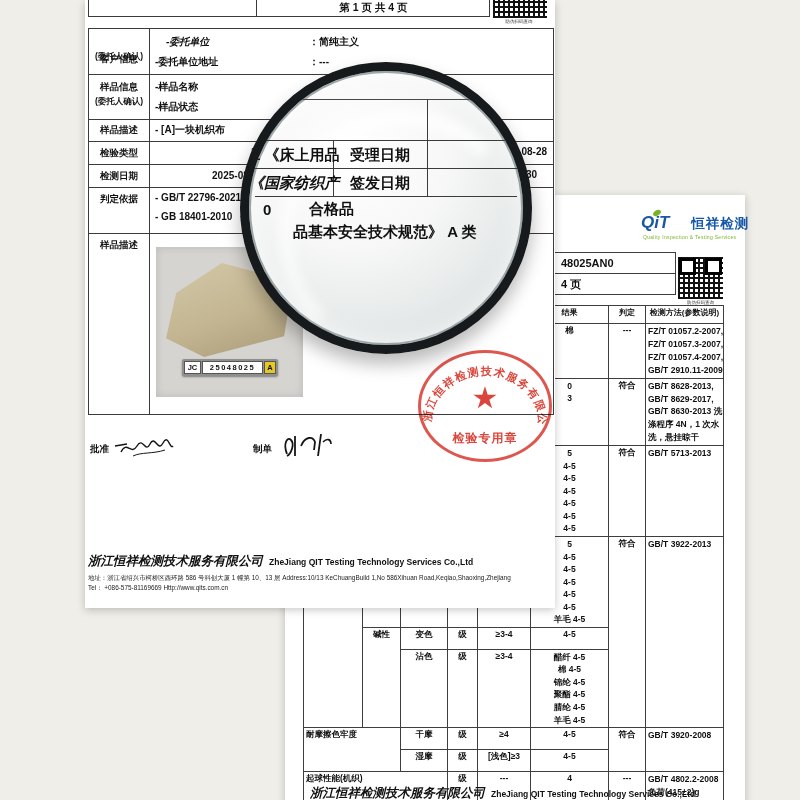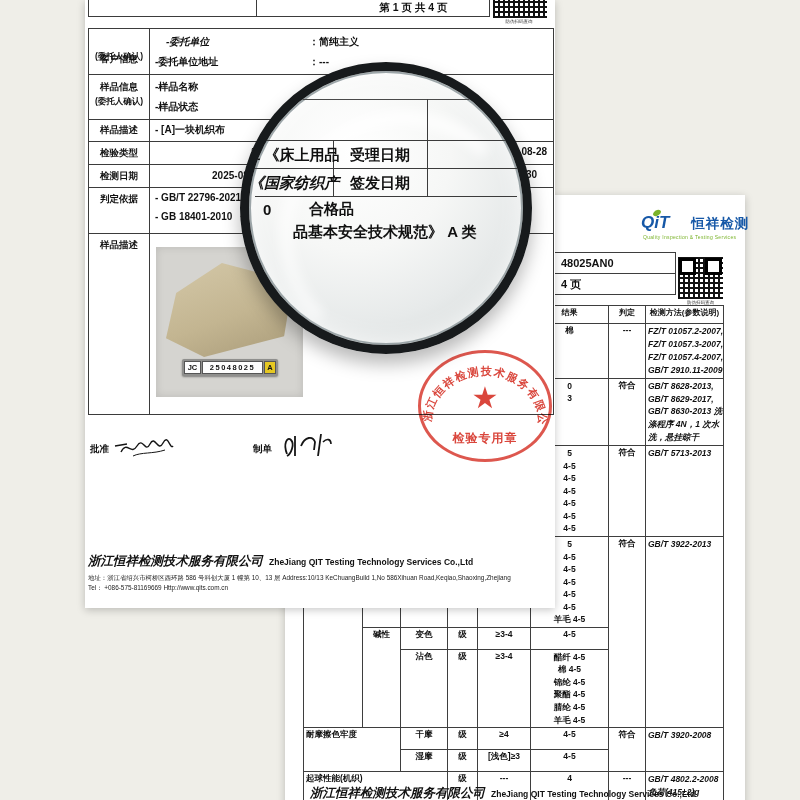--- a/index.html
+++ b/index.html
@@ -34,21 +34,21 @@
   #stamp .seal-bottom{position:absolute;left:0;right:0;bottom:15px;text-align:center;font-size:12px;font-weight:700;
        color:rgba(210,36,24,.92);letter-spacing:1px;}
   
   #p2table{position:absolute;left:18px;top:110px;}
   #p2table table{border-collapse:collapse;table-layout:fixed;width:420px;}
   #p2table td{border:1px solid #3e3e3e;vertical-align:top;font-size:8.5px;font-weight:700;color:#101010;
        padding:1px 2px;overflow:hidden;}
   #p2table td.hd{font-size:8px;text-align:center;}
   .c{text-align:center;}
   .res div{line-height:12.55px;text-align:center;white-space:nowrap;}
-  .mth div{line-height:12.9px;white-space:nowrap;font-style:italic;}
+  .mth div{line-height:12.9px;white-space:nowrap;}
   
   .foot-cn{font-family:"Liberation Serif","DejaVu Serif",serif;font-weight:700;font-style:italic;font-size:12.5px;white-space:nowrap;}
   .foot-en{font-weight:700;font-size:8.5px;margin-left:6px;white-space:nowrap;text-align:right;}
   .foot-sm{font-size:6.4px;color:#222;white-space:nowrap;}
   
   #logo{position:absolute;left:356px;top:18px;width:110px;}
   #logo .mark{font-size:17px;font-weight:900;font-style:italic;color:#1658a7;position:relative;}
   #logo .leaf{position:absolute;width:6px;height:8px;background:#7ab32a;border-radius:70% 30% 70% 30%;
        transform:rotate(38deg);left:13px;top:-4px;}
   #logo .cn{font-size:13.5px;font-weight:700;color:#1658a7;letter-spacing:1px;margin-left:22px;}
@@ -220,21 +220,21 @@
     <div class="abs" style="left:25px;top:590px;display:flex;align-items:baseline;">
       <span class="foot-cn">浙江恒祥检测技术服务有限公司</span>
       <span class="foot-en">ZheJiang QIT Testing Technology Services Co.,Ltd</span>
     </div>
   </div>
 
   <div class="page" id="page1" style="left:85px;top:0;width:470px;height:608px;z-index:2;">
 
     <div class="abs" style="left:3px;top:-6px;width:402px;height:23px;border:1px solid #3b3b3b;box-sizing:border-box;">
       <div class="vline" style="left:167px;top:0;height:21px;"></div>
-      <span class="abs b" style="left:167px;top:6px;width:235px;text-align:center;font-size:10.5px;padding-left:40px;">第 1 页 共 4 页</span>
+      <span class="abs b" style="left:167px;top:6px;width:235px;text-align:center;font-size:10.5px;">第 1 页 共 4 页</span>
     </div>
     <div class="qr" style="left:408px;top:-34px;width:54px;height:52px;"></div>
     <div class="qrcap" style="left:404px;top:19px;width:60px;">防伪扫码查询</div>
 
     <div class="abs" style="left:3px;top:28px;width:464px;height:385px;border:1px solid #3b3b3b;box-sizing:content-box;">
       <div class="hline" style="left:0;top:45px;width:464px;"></div>
       <div class="hline" style="left:0;top:90px;width:464px;"></div>
       <div class="hline" style="left:0;top:112px;width:464px;"></div>
       <div class="hline" style="left:0;top:135px;width:464px;"></div>
       <div class="hline" style="left:0;top:158px;width:464px;"></div>

